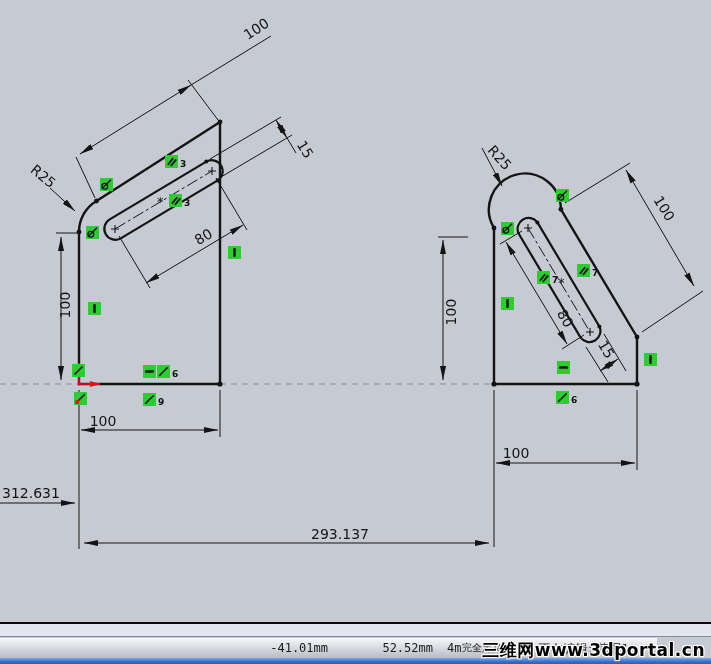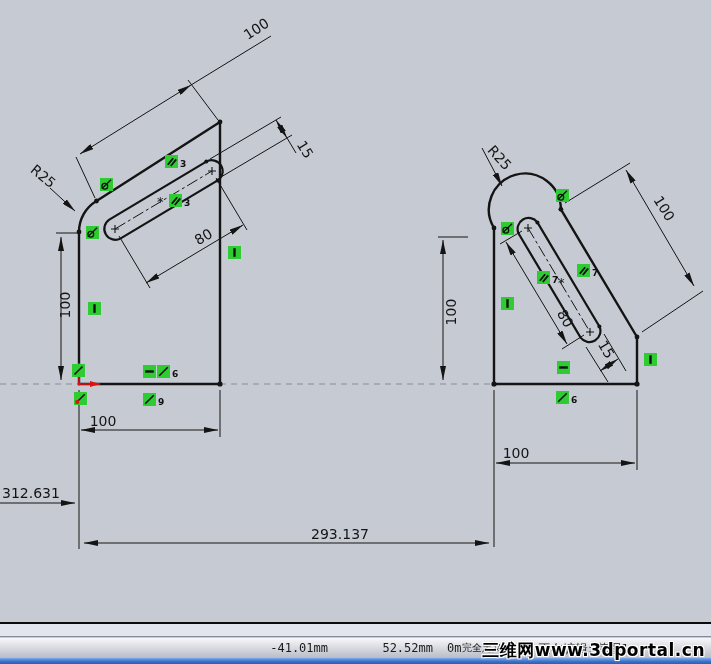--- a/index.html
+++ b/index.html
@@ -5,21 +5,21 @@
   html,body{margin:0;padding:0;background:#c6cad2;}
   .screen{position:relative;width:711px;height:664px;overflow:hidden;
           font-family:"DejaVu Sans", "Liberation Sans", sans-serif;}
   .viewport{position:absolute;left:0;top:0;width:711px;height:622px;background:#c6cad2;}
   svg text{font-family:"DejaVu Sans","Liberation Sans",sans-serif;}
   .dimtext{font-size:14px;fill:#141414;}
   .subtext{font-size:9px;font-weight:bold;fill:#101010;}
   .startext{font-size:13px;fill:#101010;}
   .scroll-strip{position:absolute;left:0;top:622px;width:711px;height:15px;
                 background:#e2e5ee;border-top:2px solid #0c0c0c;border-bottom:1px solid #858b9d;box-sizing:border-box;}
-  .statusbar{position:absolute;left:0;top:638px;width:711px;height:20px;
+  .statusbar{position:absolute;left:0;top:638px;width:657px;height:20px;
              background:linear-gradient(#f7f8fa,#d4d7dd 55%,#b8bcc6);
              font-size:12px;color:#1a1a1a;}
   .statusbar .coord{position:absolute;top:3px;font-family:"DejaVu Sans Mono","Liberation Mono",monospace;}
   .sb-x{left:230px;width:98px;text-align:right;}
   .sb-y{left:340px;width:93px;text-align:right;}
   .sb-z{left:447px;}
   .sb-state{position:absolute;top:3px;left:462px;font-size:10px;}
   .sb-edit{position:absolute;top:3px;left:506px;font-size:12.5px;padding-left:32px;}
   .blue-strip{position:absolute;left:0;top:658px;width:711px;height:6px;
               background:linear-gradient(#7ba8ec,#3a6fc8 60%,#2d5db1);}
@@ -240,21 +240,21 @@
         <text class="subtext" x="15" y="12">6</text>
       </g>
     </svg>
   </div>
 
   <div class="scroll-strip"></div>
 
   <div class="statusbar">
     <span class="coord sb-x">-41.01mm</span>
     <span class="coord sb-y">52.52mm</span>
-    <span class="coord sb-z">0m</span>
+    <span class="coord sb-z">4m</span>
     <span class="sb-state">完全定义</span>
     <span class="sb-edit">正在编辑: 草图1</span>
   </div>
 
   <div class="watermark">三维网www.3dportal.cn</div>
 
   <div class="blue-strip"></div>
 </div>
 
 </body></html>

